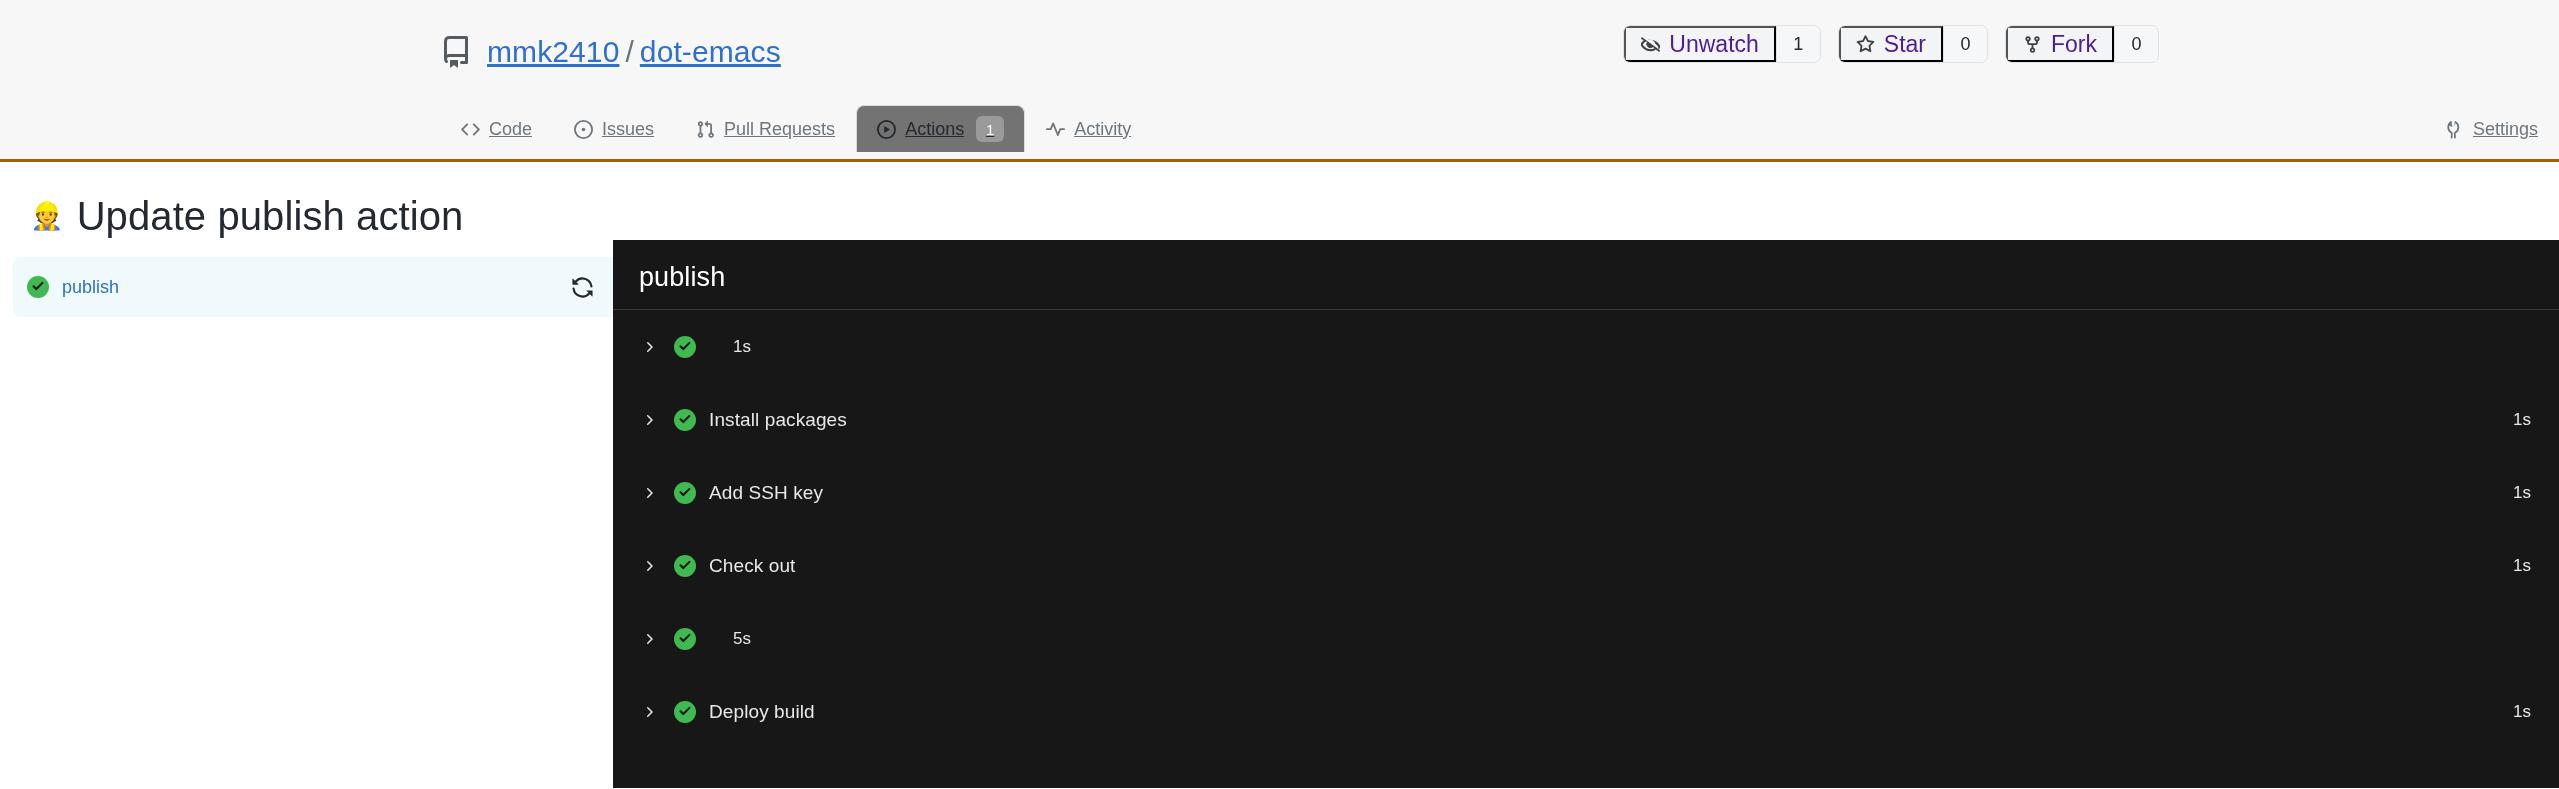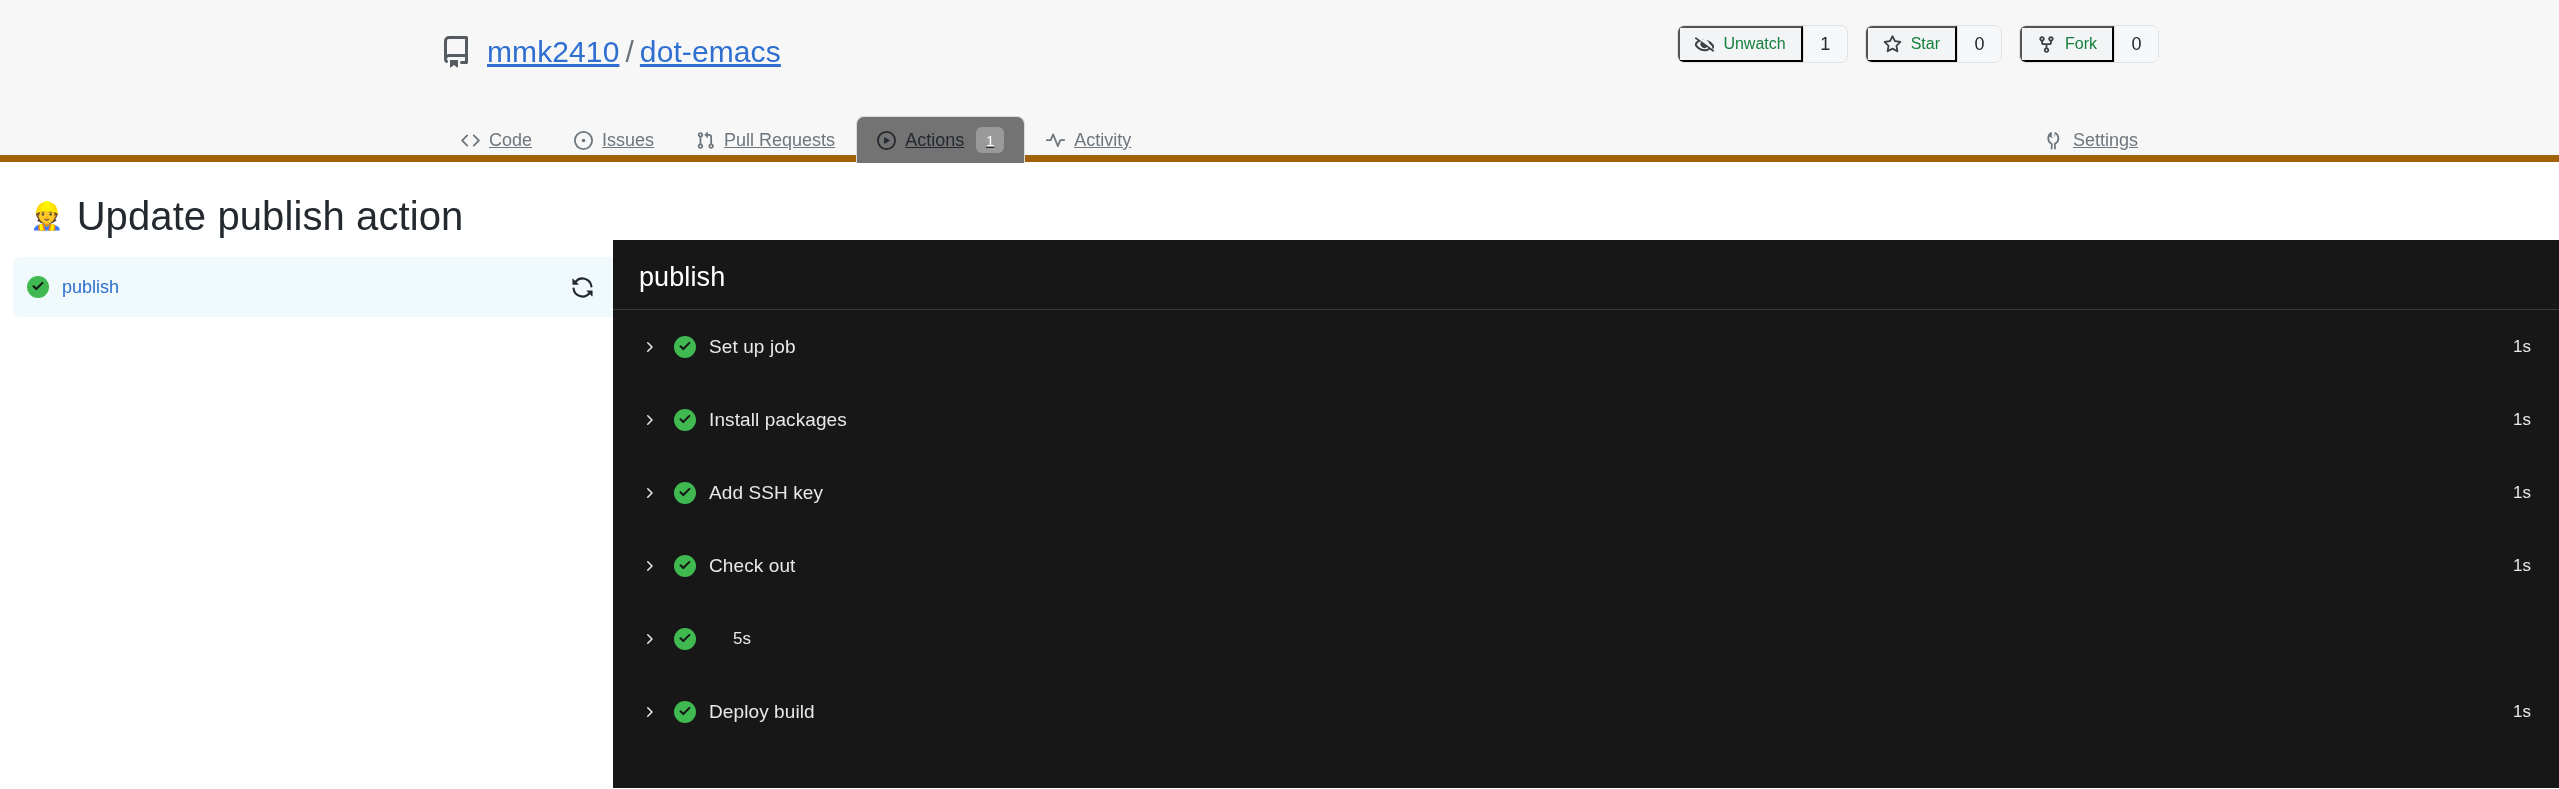--- a/index.html
+++ b/index.html
@@ -13,21 +13,21 @@
   body {
     font-family: "Liberation Sans", sans-serif;
     background: #ffffff;
     color: #24292f;
     -webkit-font-smoothing: antialiased;
   }
 
   
   .repo-header {
     background: #f7f7f7;
-    border-bottom: 7px solid #a16207;
+    border-bottom: 3px solid #a16207;
     height: 162px;
     position: relative;
   }
 
   .repo-title-row {
     display: flex;
     align-items: center;
     height: 104px;
     padding: 0 54px 0 0;
     position: relative;
@@ -79,22 +79,22 @@
     background: #f3f4f6;
     height: 38px;
     overflow: hidden;
   }
 
   .btn-main {
     display: flex;
     align-items: center;
     gap: 9px;
     padding: 0 15px;
-    font-size: 16px;
-    color: #15803d;
+    font-size: 23px;
+    color: #4c1d95;
     white-space: nowrap;
     background: #f3f4f6;
   }
 
   .btn-count {
     display: flex;
     align-items: center;
     justify-content: center;
     min-width: 44px;
     padding: 0 13px;
@@ -107,24 +107,22 @@
   .btn-icon {
     width: 19px;
     height: 19px;
     display: block;
     color: #3c4146;
   }
 
   
   .repo-nav {
     display: flex;
-    align-items: flex-end;
     height: 58px;
     padding-left: 440px;
-    padding-right: 400px;
     position: relative;
   }
 
   .nav-tab {
     display: flex;
     align-items: center;
     gap: 9px;
     padding: 0 20px;
     height: 47px;
     font-size: 18px;
@@ -462,21 +460,20 @@
           <svg class="step-chevron" viewBox="0 0 16 16" fill="currentColor" aria-hidden="true">
             <path d="M6.22 3.22a.75.75 0 0 1 1.06 0l4.25 4.25a.75.75 0 0 1 0 1.06l-4.25 4.25a.749.749 0 1 1-1.06-1.06L9.94 8 6.22 4.28a.75.75 0 0 1 0-1.06Z"></path>
           </svg>
         </span>
         <span>
           <svg class="step-status-icon" viewBox="0 0 16 16" aria-hidden="true">
             <circle cx="8" cy="8" r="8" fill="#3fb950"></circle>
             <path d="M11.78 5.53a.75.75 0 0 0-1.06-1.06L6.75 8.44 5.28 6.97a.75.75 0 1 0-1.06 1.06l2 2a.75.75 0 0 0 1.06 0Z" fill="#171717"></path>
           </svg>
         </span>
-        <span class="step-label">Set up job</span>
         <span class="step-duration">1s</span>
       </div>
 
       <div class="log-step">
         <span>
           <svg class="step-chevron" viewBox="0 0 16 16" fill="currentColor" aria-hidden="true">
             <path d="M6.22 3.22a.75.75 0 0 1 1.06 0l4.25 4.25a.75.75 0 0 1 0 1.06l-4.25 4.25a.749.749 0 1 1-1.06-1.06L9.94 8 6.22 4.28a.75.75 0 0 1 0-1.06Z"></path>
           </svg>
         </span>
         <span>

